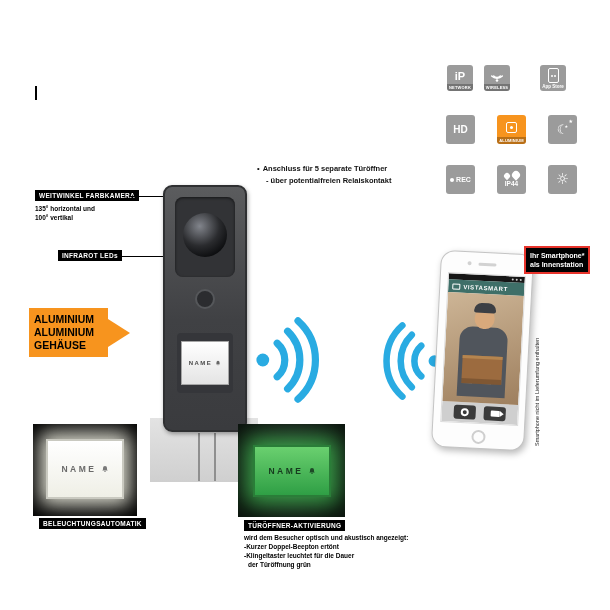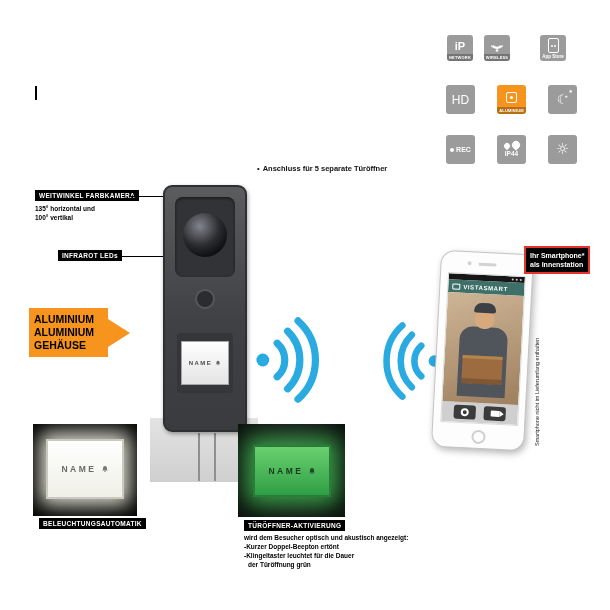--- a/index.html
+++ b/index.html
@@ -9,28 +9,28 @@
 
   
   .tag { position:absolute; background:#000; color:#fff; font-weight:bold; font-size:6.5px;
          letter-spacing:.3px; padding:2px 4px; white-space:nowrap; }
 
   
   .stray { position:absolute; left:35px; top:86px; width:2px; height:14px; background:#000; }
 
   
   .ficon { position:absolute; background:#9b9b9b; border-radius:3px; color:#fff; overflow:hidden;
-           display:flex; flex-direction:column; align-items:center; justify-content:center; }
+           display:flex; flex-direction:column; align-items:center; justify-content:center;margin-top:30px; }
   .ficon.sm { width:26px; height:26px; }
   .ficon.lg { width:29px; height:29px; }
   .ficon.orange { background:#F7941E; }
   .ficon .banner { position:absolute; bottom:0; left:0; right:0; font-size:4px; font-weight:bold;
                    text-align:center; background:rgba(0,0,0,.25); padding:1px 0; letter-spacing:.2px; }
   .ficon .big { font-weight:bold; font-size:11px; line-height:1; margin-top:-4px; }
-  .ficon .big2 { font-weight:normal; font-size:12px; line-height:1; }
+  .ficon .big2 { font-weight:bold; font-size:10px; line-height:1; }
   .glyphfont { font-family:"DejaVu Sans", sans-serif; }
   .phone-outline { width:11px; height:15px; border:1px solid #fff; border-radius:2px; margin-top:-5px;
                    display:flex; align-items:center; justify-content:center; gap:1px; }
   .dotw { width:2px; height:2px; background:#fff; border-radius:50%; }
   .applbl { position:absolute; bottom:2px; font-size:4.5px; font-weight:bold; }
   .alu-pict { width:11px; height:11px; border:1px solid #fff; border-radius:2px; margin-top:-4px;
               display:flex; align-items:center; justify-content:center; }
   .alu-pict i { width:3px; height:3px; background:#fff; border-radius:50%; }
   .moon { font-size:13px; line-height:1; }
   .star1 { position:absolute; top:3px; right:4px; font-size:5px; }
@@ -207,20 +207,21 @@
     <div class="ficon lg" style="left:548px; top:135px;">
       <span class="sun glyphfont">☼</span>
     </div>
   </div>
 
   <div class="bullets">
     <div class="t">
       <span>•</span>
       <span>Anschluss für 5 separate Türöffner</span>
     </div>
+    <div class="sub">- über potentialfreien Relaiskontakt</div>
   </div>
 
   <div class="tag" style="left:35px; top:190px;">WEITWINKEL FARBKAMERA</div>
   <div class="cline" style="left:130px; top:196px; width:36px;"></div>
   <div class="cam-info">
     <div>135° horizontal und</div>
     <div>100° vertikal</div>
   </div>
 
   <div class="tag" style="left:58px; top:250px;">INFRAROT LEDs</div>

